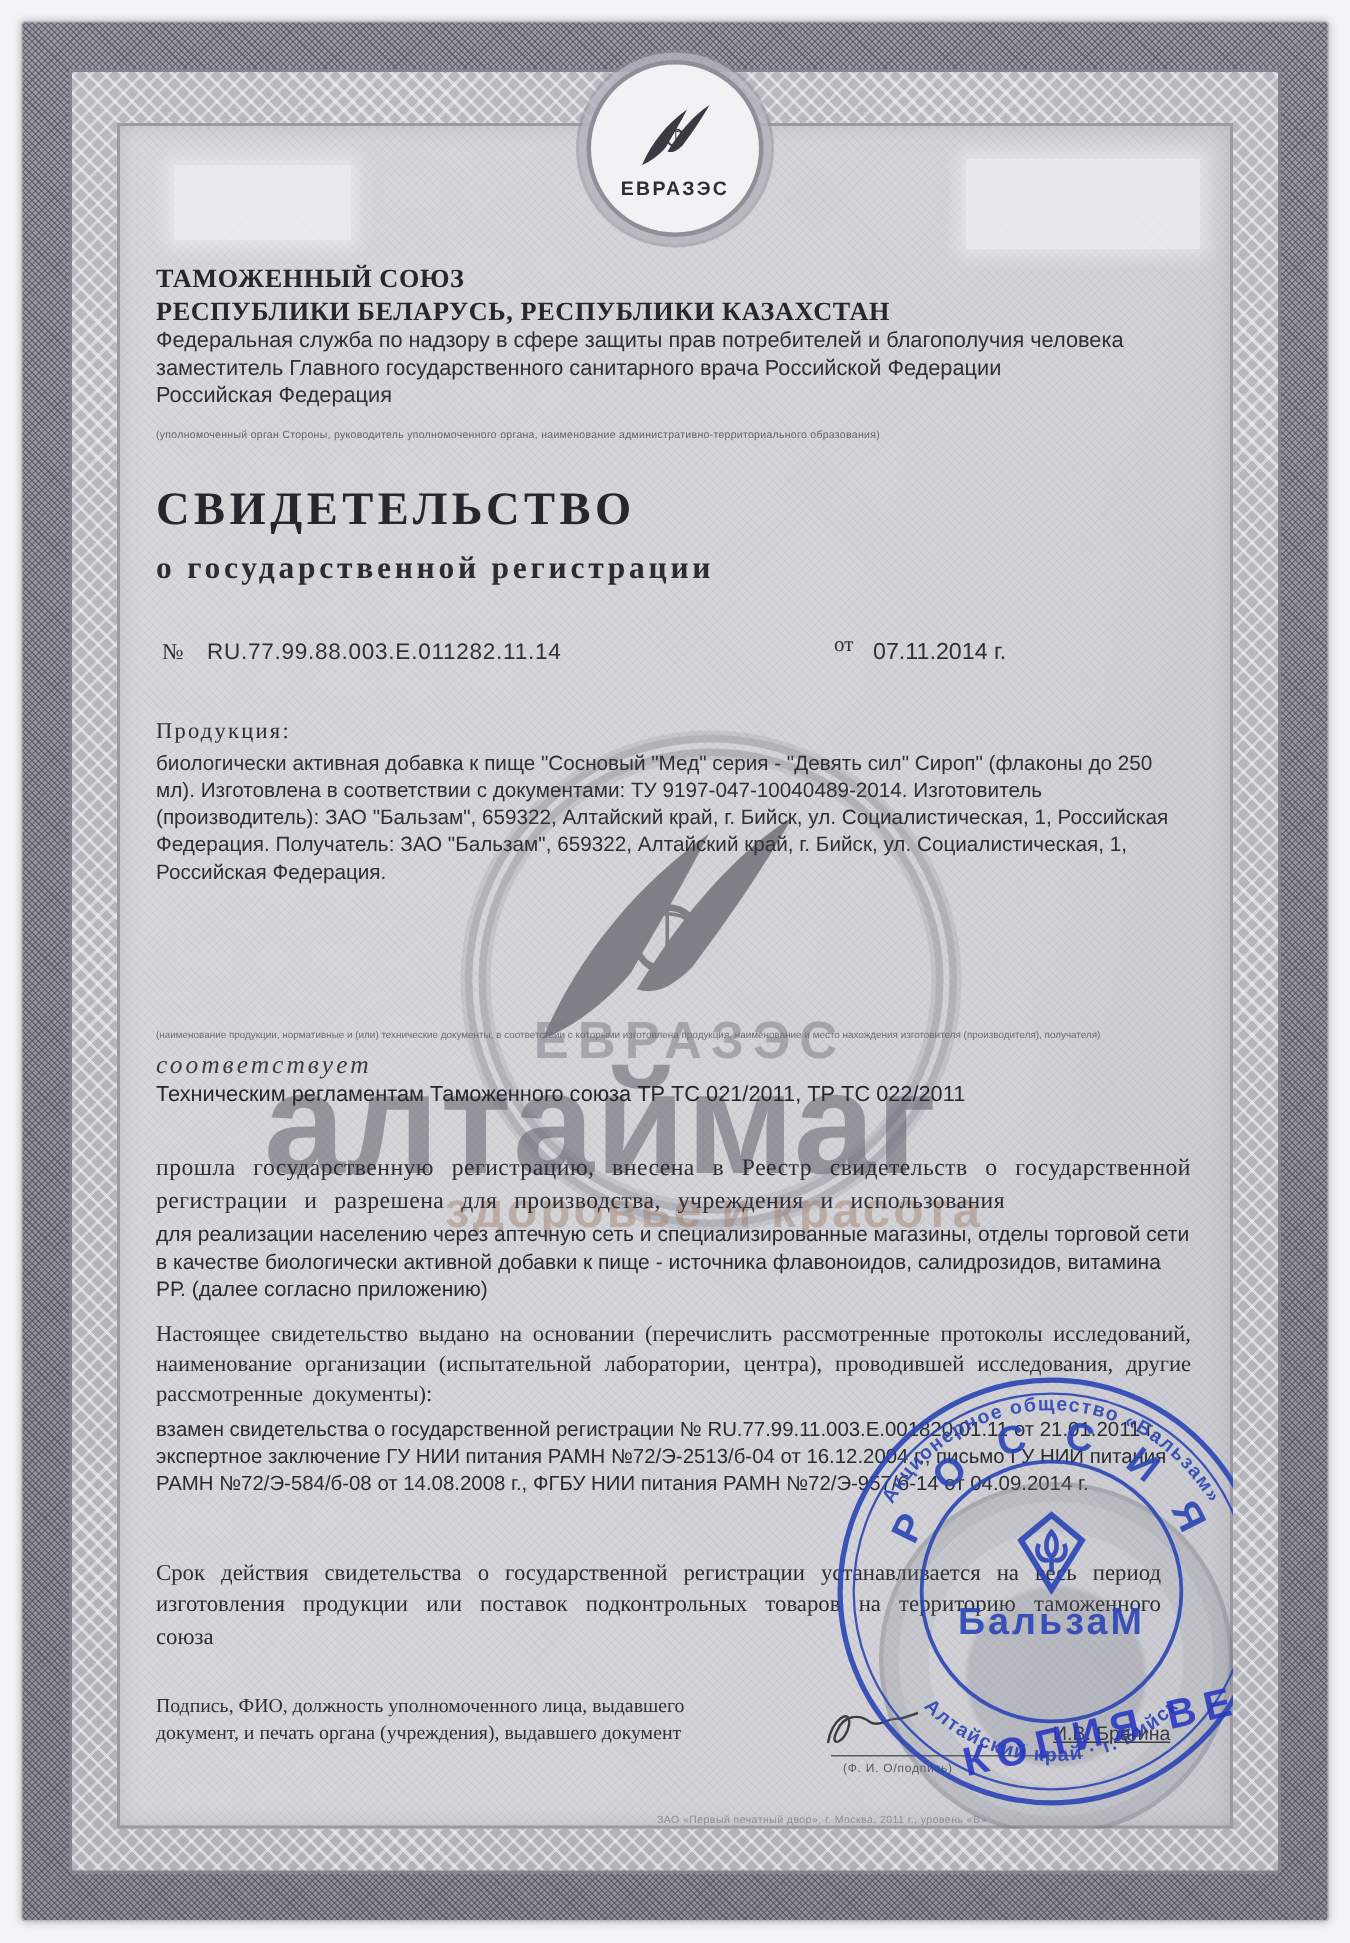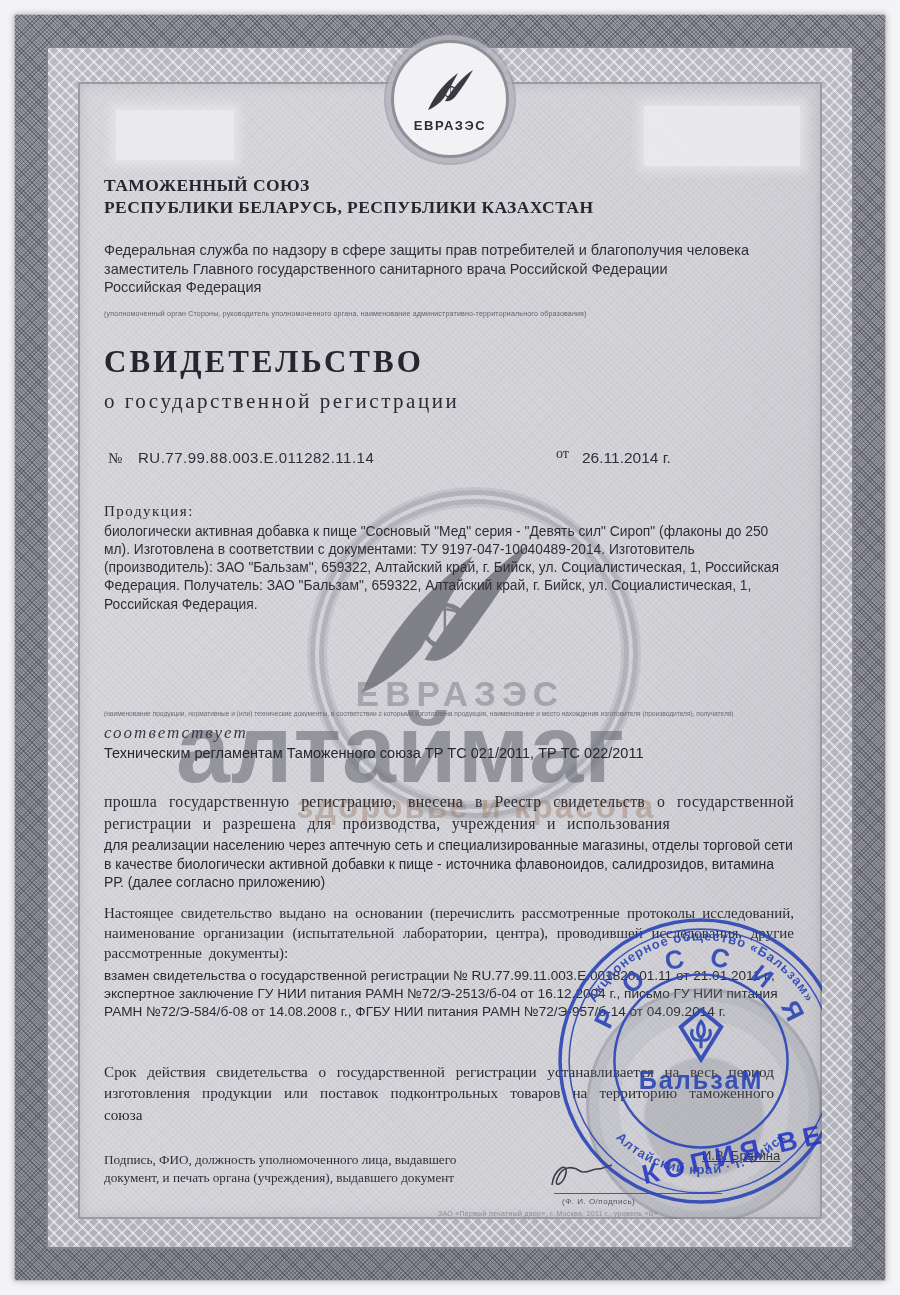--- a/index.html
+++ b/index.html
@@ -51,30 +51,30 @@
   .badge svg{width:54px;height:50px;color:#3a3a43;}
   .badge-label{font-weight:bold;font-size:13px;letter-spacing:1.5px;color:#2d2d36;}
 
   
   .content{position:relative;z-index:2;padding:92px 28px 0 26px;}
   .c{}
   .header-title div{
     font-family:"Liberation Serif",serif;font-weight:bold;
     font-size:17.5px;line-height:1.26;color:#26262e;letter-spacing:.4px;
   }
-  .authority{margin-top:23px;}
+  .authority{margin-top:0;}
   .authority div{font-size:14.5px;line-height:1.28;color:#2f2f37;}
   .tiny-note{margin-top:13px;font-size:7px;color:#60606a;letter-spacing:.2px;}
   .doc-title{
     margin-top:27px;font-family:"Liberation Serif",serif;font-weight:bold;
     font-size:31px;letter-spacing:3px;color:#26262e;
   }
   .doc-subtitle{
     margin-top:9px;font-family:"Liberation Serif",serif;
-    font-size:21px;letter-spacing:2.5px;color:#2b2b33;font-weight:normal;
+    font-size:21px;letter-spacing:2.5px;color:#2b2b33;font-weight:bold;
   }
   .number-row{position:relative;margin-top:34px;height:22px;font-size:15px;color:#2f2f37;}
   .number-row .no{position:absolute;left:4px;top:2px;font-family:"Liberation Serif",serif;font-size:15px;}
   .number-row .num{position:absolute;left:34px;top:1px;letter-spacing:.5px;}
   .number-row .ot{position:absolute;left:452px;top:-2px;font-family:"Liberation Serif",serif;font-size:14px;}
   .number-row .date{position:absolute;left:478px;top:1px;font-size:15.5px;}
   .product{margin-top:33px;}
   .product-label{font-family:"Liberation Serif",serif;font-size:15px;letter-spacing:1.5px;color:#2b2b33;}
   .product-text{margin-top:3px;font-size:13.8px;line-height:1.32;color:#2e2e36;}
   .compliance-note{margin-top:96px;font-size:6.6px;color:#6a6a74;white-space:nowrap;overflow:hidden;}
@@ -205,21 +205,21 @@
 
       <div class="tiny-note c">(уполномоченный орган Стороны, руководитель уполномоченного органа, наименование административно-территориального образования)</div>
 
       <div class="doc-title c">СВИДЕТЕЛЬСТВО</div>
       <div class="doc-subtitle c">о государственной регистрации</div>
 
       <div class="number-row">
         <span class="no">№</span>
         <span class="num">RU.77.99.88.003.E.011282.11.14</span>
         <span class="ot">от</span>
-        <span class="date">26.11.2014 г.</span>
+        <span class="date">07.11.2014 г.</span>
       </div>
 
       <div class="product">
         <div class="product-label">Продукция:</div>
         <div class="product-text">биологически активная добавка к пище "Сосновый "Мед" серия - "Девять сил" Сироп" (флаконы до 250 мл). Изготовлена в соответствии с документами: ТУ 9197-047-10040489-2014. Изготовитель (производитель): ЗАО "Бальзам", 659322, Алтайский край, г. Бийск, ул. Социалистическая, 1, Российская Федерация.  Получатель: ЗАО "Бальзам", 659322, Алтайский край, г. Бийск, ул. Социалистическая, 1, Российская Федерация.</div>
       </div>
 
       <div class="compliance-note">(наименование продукции, нормативные и (или) технические документы, в соответствии с которыми изготовлена продукция, наименование и место нахождения изготовителя (производителя), получателя)</div>
       <div class="conforms">соответствует</div>
       <div class="regulations">Техническим регламентам Таможенного союза ТР ТС 021/2011, ТР ТС 022/2011</div>

